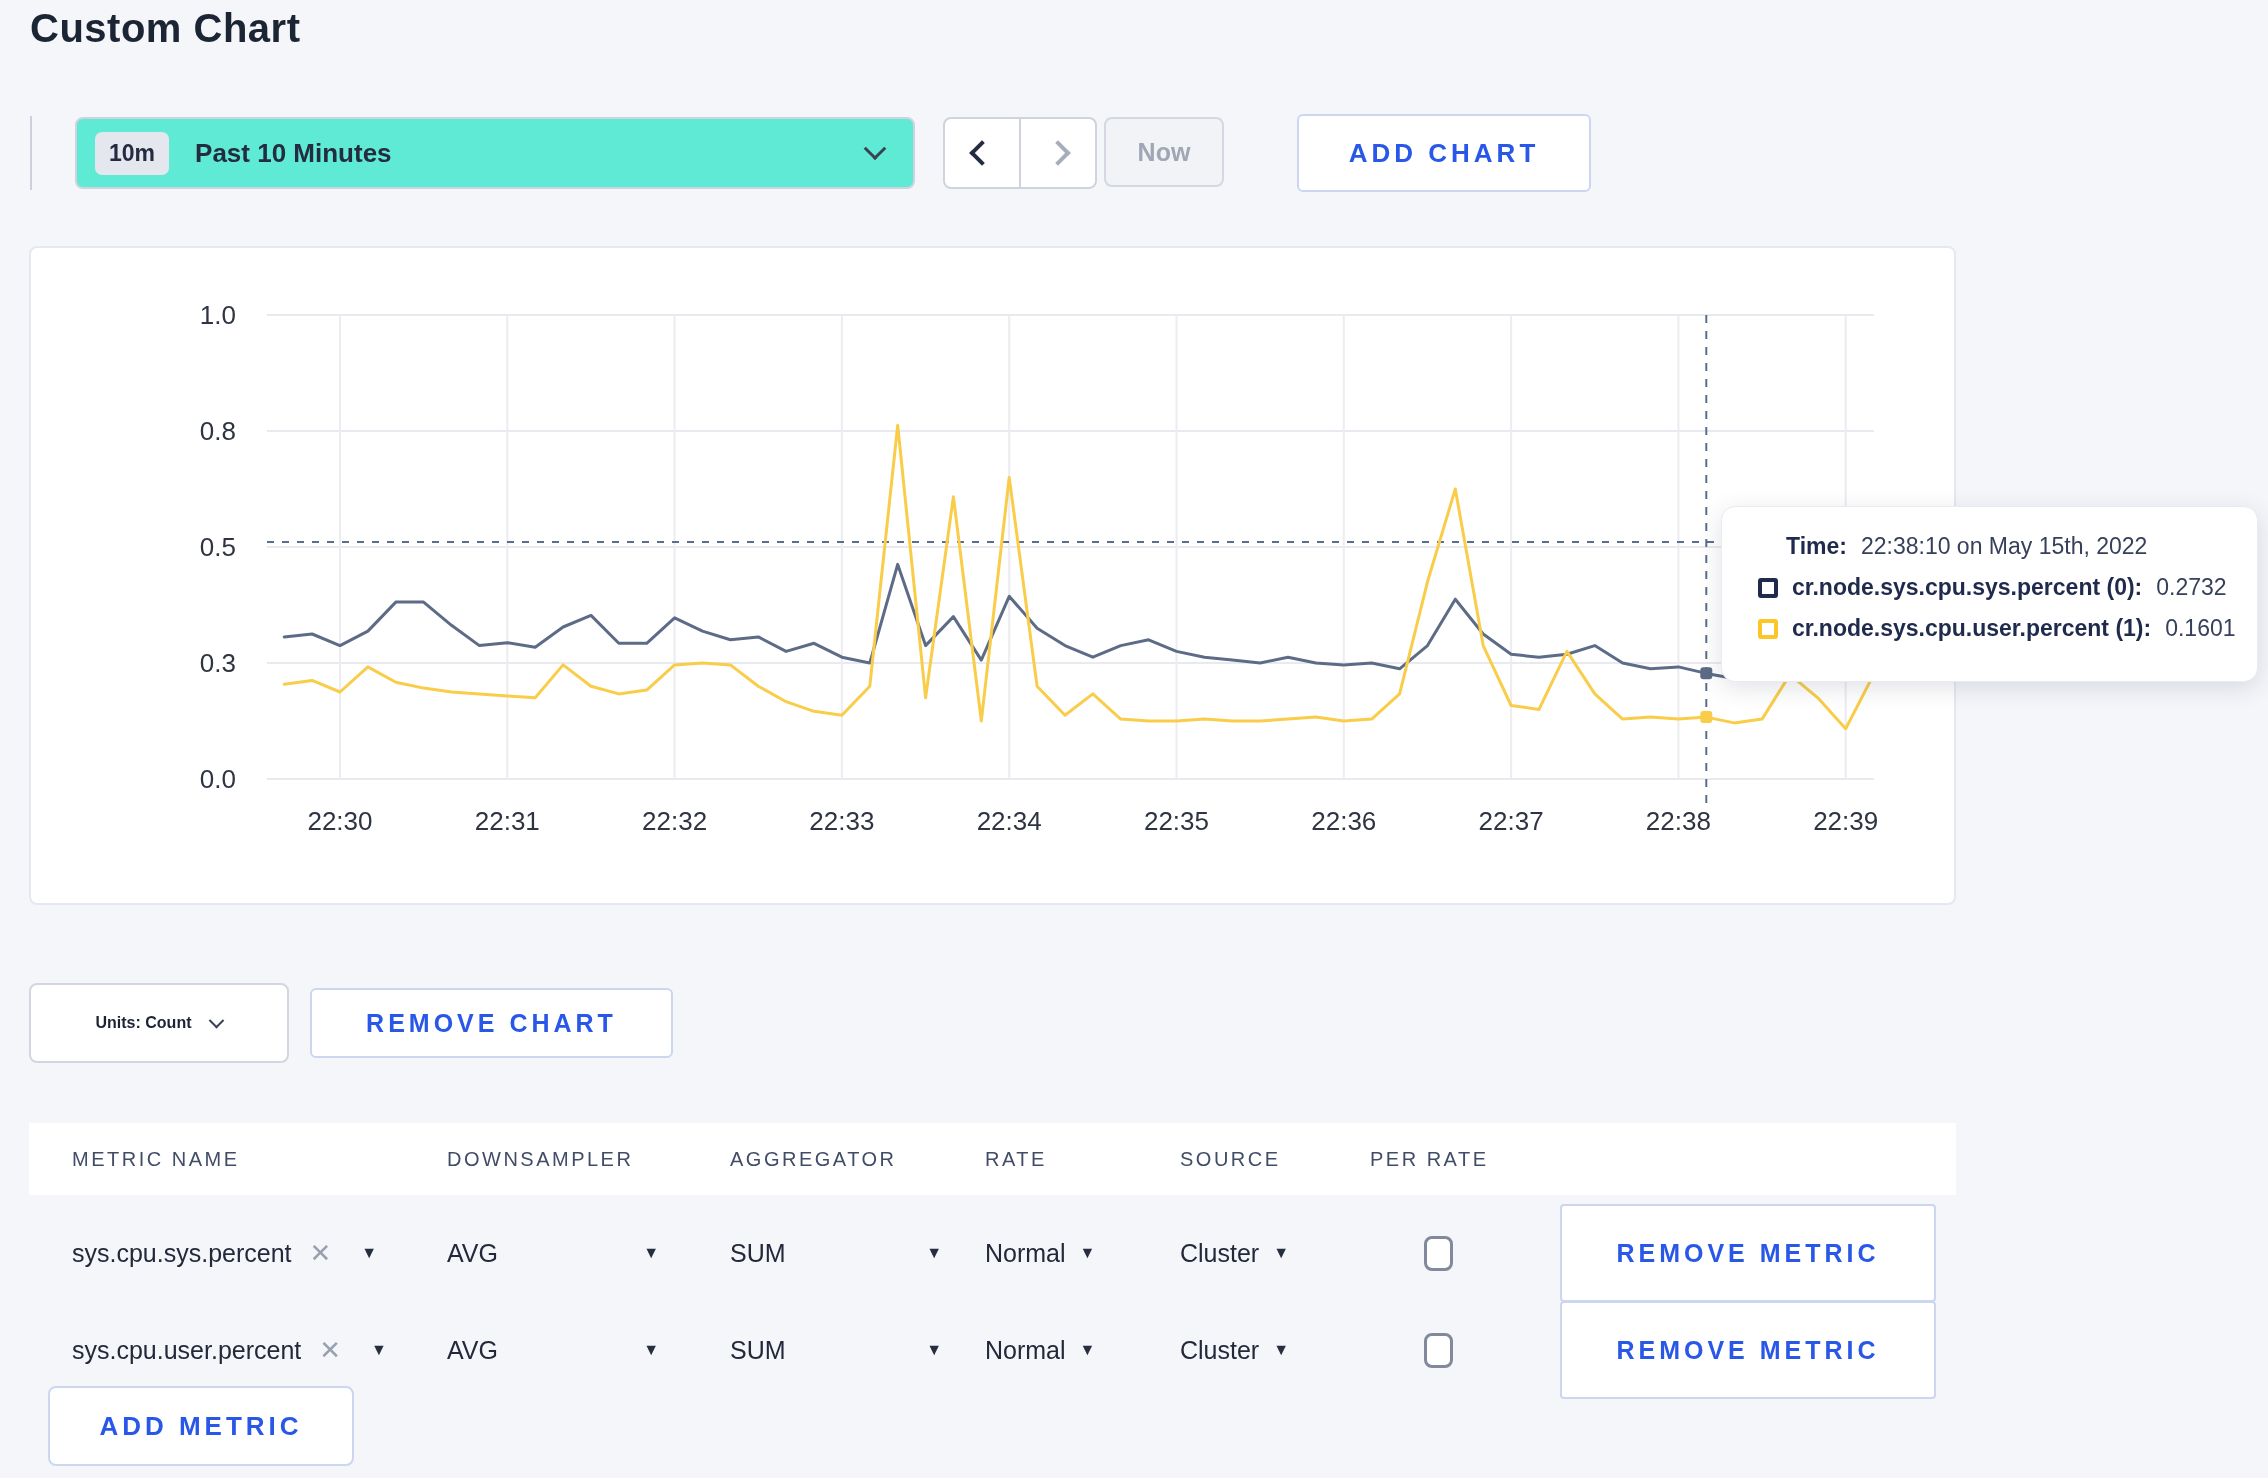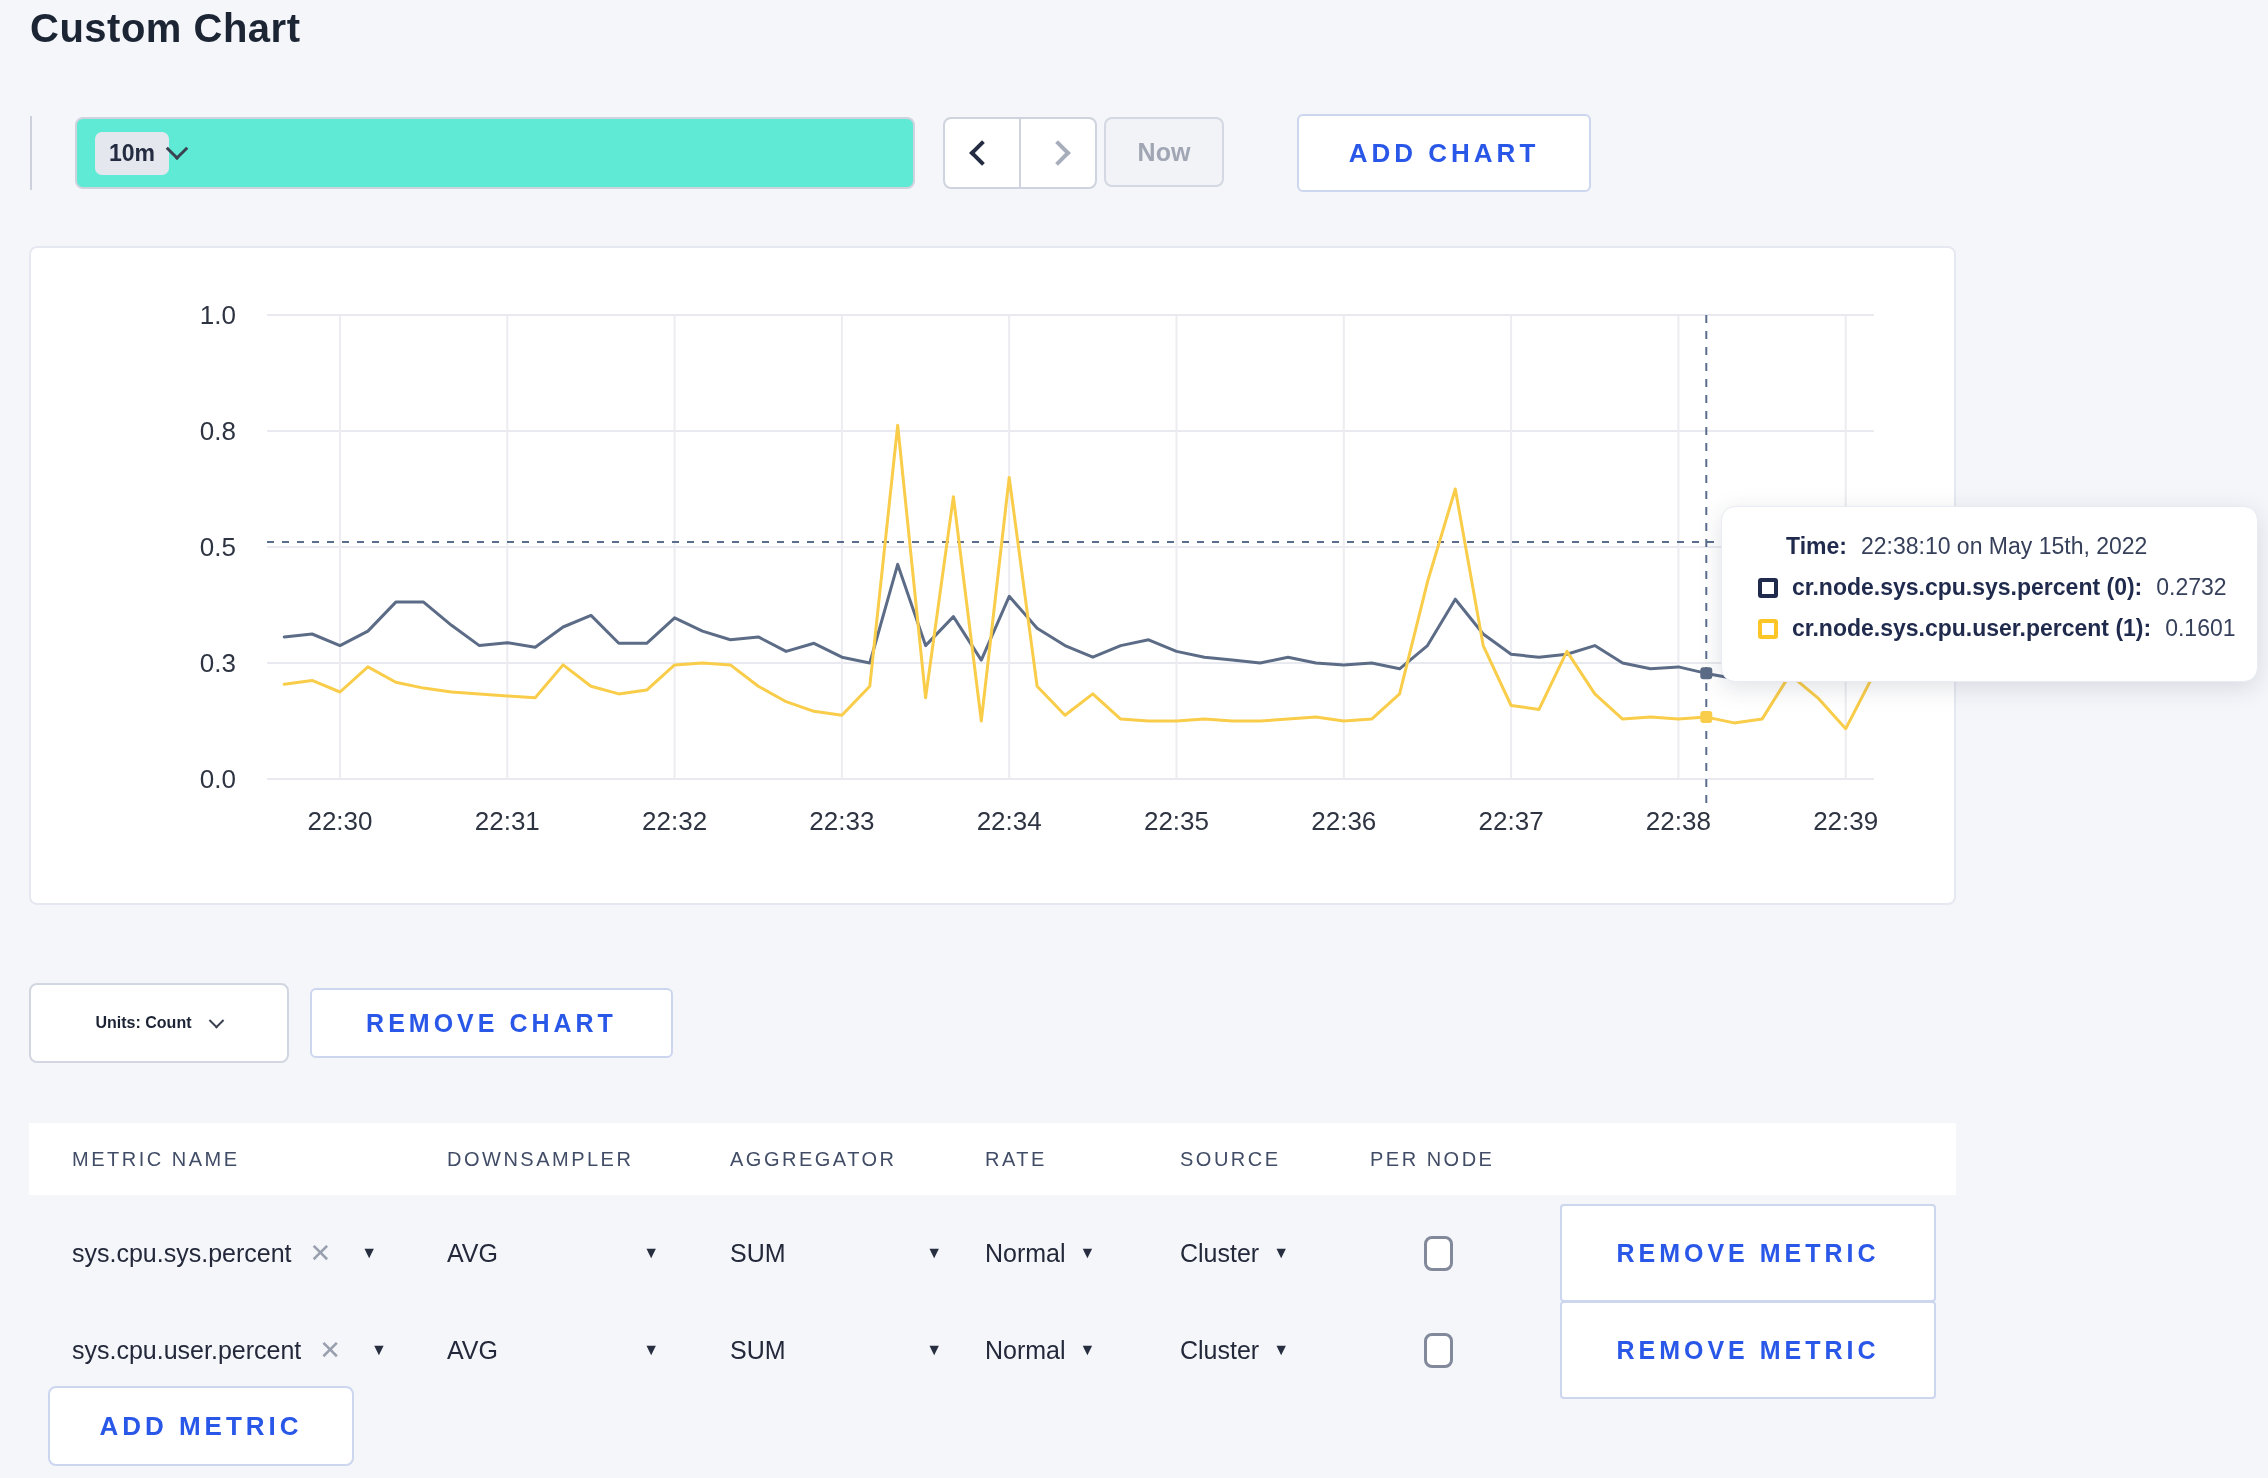--- a/index.html
+++ b/index.html
@@ -137,20 +137,21 @@
 </style>
 </head>
 <body>
 
 <h1 class="abs page-title">Custom Chart</h1>
 
 <div class="abs toolbar-divider"></div>
 
 <div class="abs time-select">
   <span class="time-badge">10m</span>
+  <span class="time-label">Past 10 Minutes</span>
   <span class="chev-down"></span>
 </div>
 
 <div class="abs seg-group">
   <div class="seg-btn">
     <span class="chev-left"></span>
   </div>
   <div class="seg-btn">
     <span class="chev-right"></span>
   </div>
@@ -223,21 +224,21 @@
   <span class="chev-down-sm"></span>
 </div>
 <div class="abs btn-blue remove-chart-btn">REMOVE CHART</div>
 
 <div class="abs metrics-header table-grid">
   <span class="th">METRIC NAME</span>
   <span class="th">DOWNSAMPLER</span>
   <span class="th">AGGREGATOR</span>
   <span class="th">RATE</span>
   <span class="th">SOURCE</span>
-  <span class="th">PER NODE</span>
+  <span class="th">PER RATE</span>
   <span class="th"></span>
 </div>
 
 <div class="abs metric-row row-0 table-grid">
   <div class="cell metric-name-cell">
     <span class="metric-name-text">sys.cpu.sys.percent</span>
     <span class="x-icon">✕</span>
     <span class="caret">▼</span>
   </div>
   <div class="cell">

